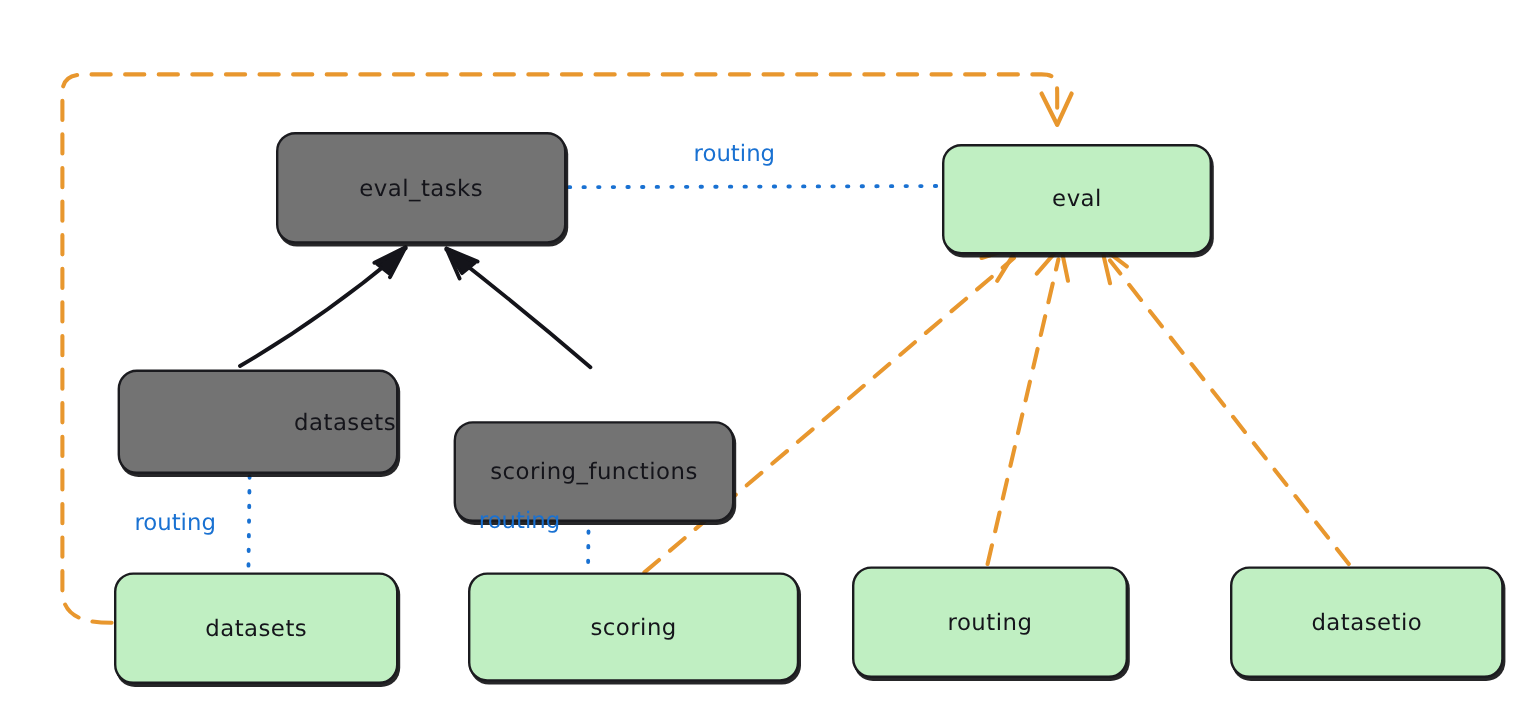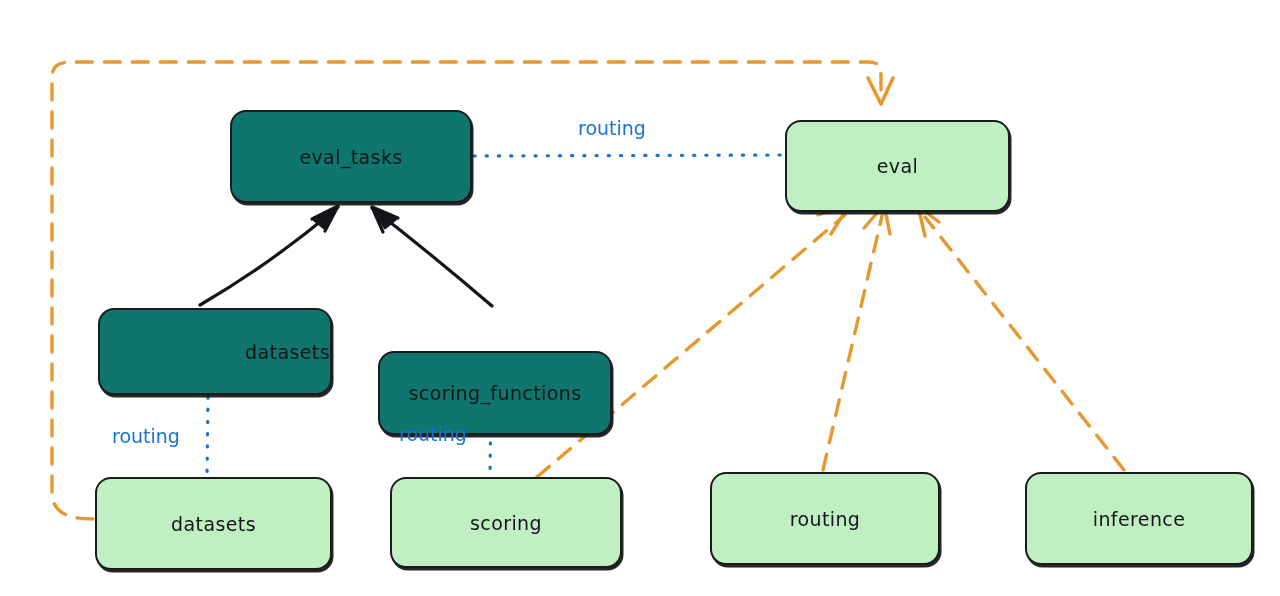--- a/index.html
+++ b/index.html
@@ -29,21 +29,21 @@
   .node {
     position: absolute;
     box-sizing: border-box;
     border: 2.6px solid #1b1b1f;
     border-radius: 16px;
     display: flex;
     align-items: center;
     justify-content: center;
     box-shadow: 1.5px 2.5px 0 rgba(20,20,22,0.92);
   }
-  .node-blue { background: #0f766e; }
+  .node-blue { background: #737373; }
   .node-green { background: #c0efc2; }
   .node-label {
     font-family: "DejaVu Sans", sans-serif;
     font-size: 19px;
     color: #14141a;
     letter-spacing: 0.4px;
     white-space: nowrap;
     user-select: none;
   }
   .edge-label {
@@ -120,30 +120,30 @@
   </div>
 
   <div class="node node-blue" style="left:378px; top:308px; width:234px; height:84px;margin-top:43px;">
     <span class="node-label">scoring_functions</span>
   </div>
 
   <div class="node node-green" style="left:95px; top:477px; width:237px; height:93px;">
     <span class="node-label">datasets</span>
   </div>
 
-  <div class="node node-green" style="left:390px; top:477px; width:232px; height:91px;">
+  <div class="node node-green" style="left:390px; top:477px; width:276px; height:91px;">
     <span class="node-label">scoring</span>
   </div>
 
   <div class="node node-green" style="left:710px; top:472px; width:230px; height:93px;">
     <span class="node-label">routing</span>
   </div>
 
   <div class="node node-green" style="left:1025px; top:472px; width:228px; height:93px;">
-    <span class="node-label">inference</span>
+    <span class="node-label">datasetio</span>
   </div>
 
   <span class="edge-label" style="left:578px; top:117px;">routing</span>
 
   <span class="edge-label" style="left:112px; top:425px;">routing</span>
 
   <span class="edge-label" style="left:399px; top:423px;">routing</span>
 
 </div>
 

